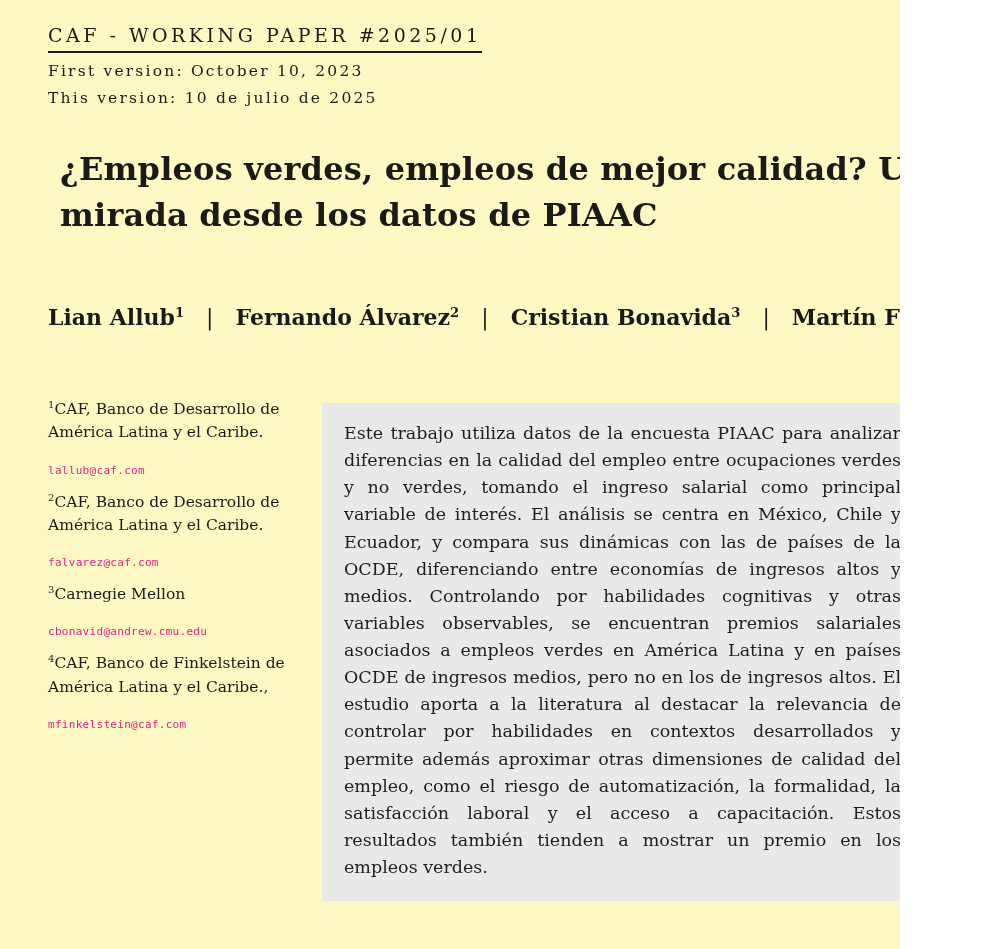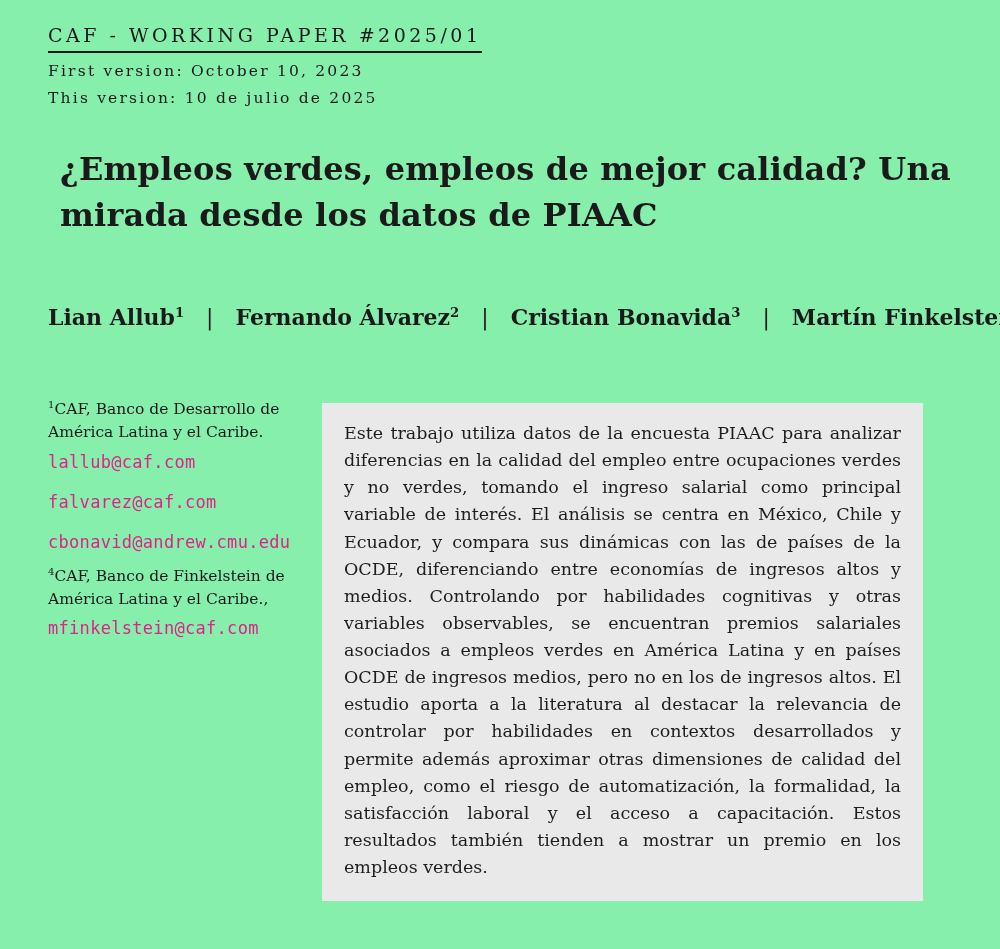--- a/index.html
+++ b/index.html
@@ -2,23 +2,23 @@
 <html lang="es"><head>
 <meta charset="utf-8">
 <style>
   html, body {
     margin: 0;
     padding: 0;
     background: #ffffff;
   }
   .page {
     position: relative;
-    width: 1000px;
+    width: 900px;
     height: 949px;
-    background: #86efac;
+    background: #fef9c3;
     color: #1a1a1a;
     font-family: "DejaVu Serif", serif;
     overflow: hidden;
   }
 
   
   .header {
     position: absolute;
     left: 48px;
     top: 24px;
@@ -85,23 +85,23 @@
   .aff-text {
     font-size: 15.5px;
     line-height: 1.5;
   }
   .aff-text sup {
     font-size: 65%;
     line-height: 0;
   }
   .aff-email {
     display: inline-block;
-    margin-top: 7px;
+    margin-top: 19px;
     font-family: "DejaVu Sans Mono", monospace;
-    font-size: 17px;
+    font-size: 11px;
     color: #e0218a;
     text-decoration: none;
     letter-spacing: 0.3px;
   }
 
   
   .abstract-box {
     position: absolute;
     left: 322px;
     top: 403px;
@@ -143,24 +143,26 @@
   <div class="authors"><span class="author"><span>Lian Allub</span><sup>1</sup></span><span class="author-sep">|</span><span class="author"><span>Fernando Álvarez</span><sup>2</sup></span><span class="author-sep">|</span><span class="author"><span>Cristian Bonavida</span><sup>3</sup></span><span class="author-sep">|</span><span class="author"><span>Martín Finkelstein</span></span></div>
 
   <div class="affiliations">
 
     <div class="aff-block">
       <div class="aff-text"><sup>1</sup><span>CAF, Banco de Desarrollo de América Latina y el Caribe.</span></div>
       <a href="#" class="aff-email">lallub@caf.com</a>
     </div>
 
     <div class="aff-block">
+      <div class="aff-text"><sup>2</sup><span>CAF, Banco de Desarrollo de América Latina y el Caribe.</span></div>
       <a href="#" class="aff-email">falvarez@caf.com</a>
     </div>
 
     <div class="aff-block">
+      <div class="aff-text"><sup>3</sup><span>Carnegie Mellon</span></div>
       <a href="#" class="aff-email">cbonavid@andrew.cmu.edu</a>
     </div>
 
     <div class="aff-block">
       <div class="aff-text"><sup>4</sup><span>CAF, Banco de Finkelstein de América Latina y el Caribe.,</span></div>
       <a href="#" class="aff-email">mfinkelstein@caf.com</a>
     </div>
 
   </div>
 

